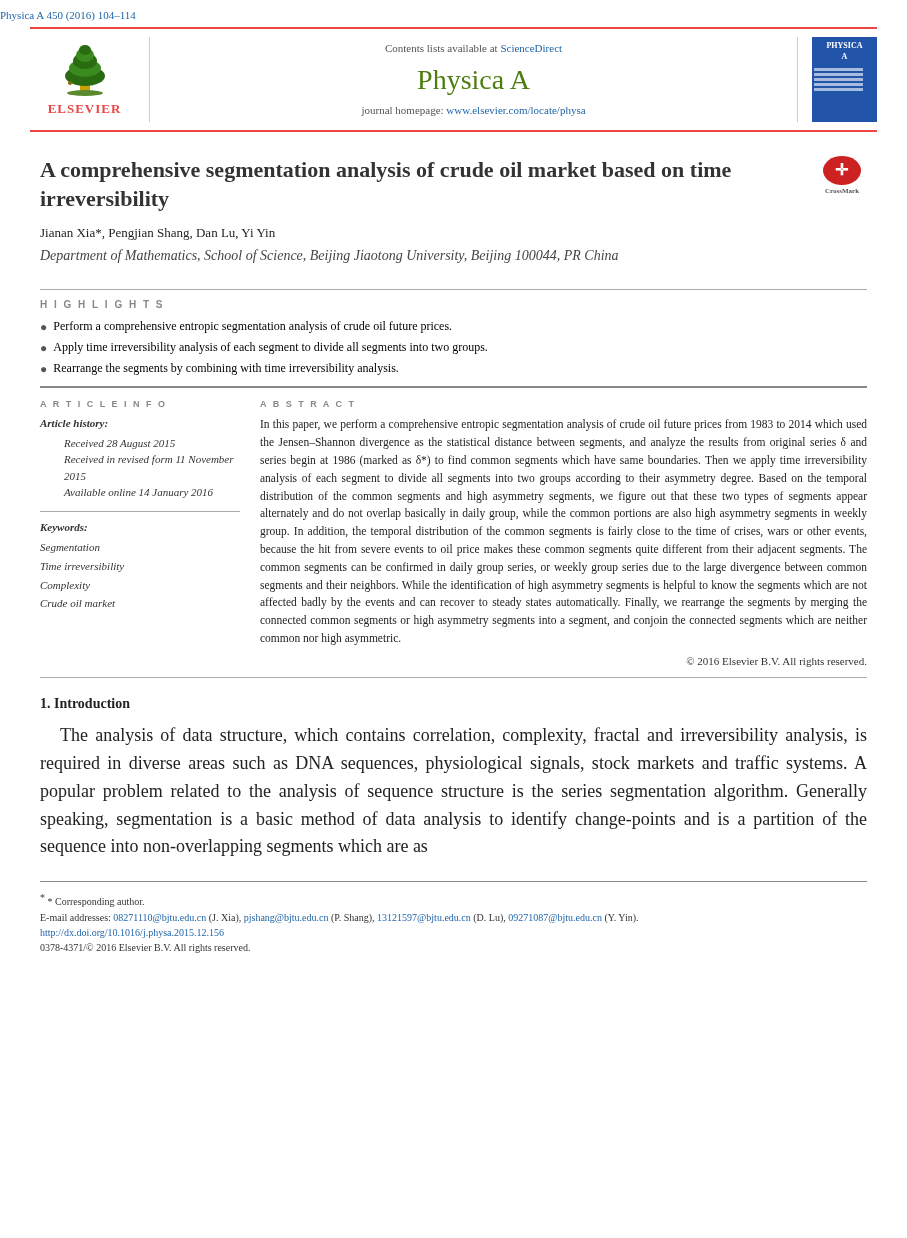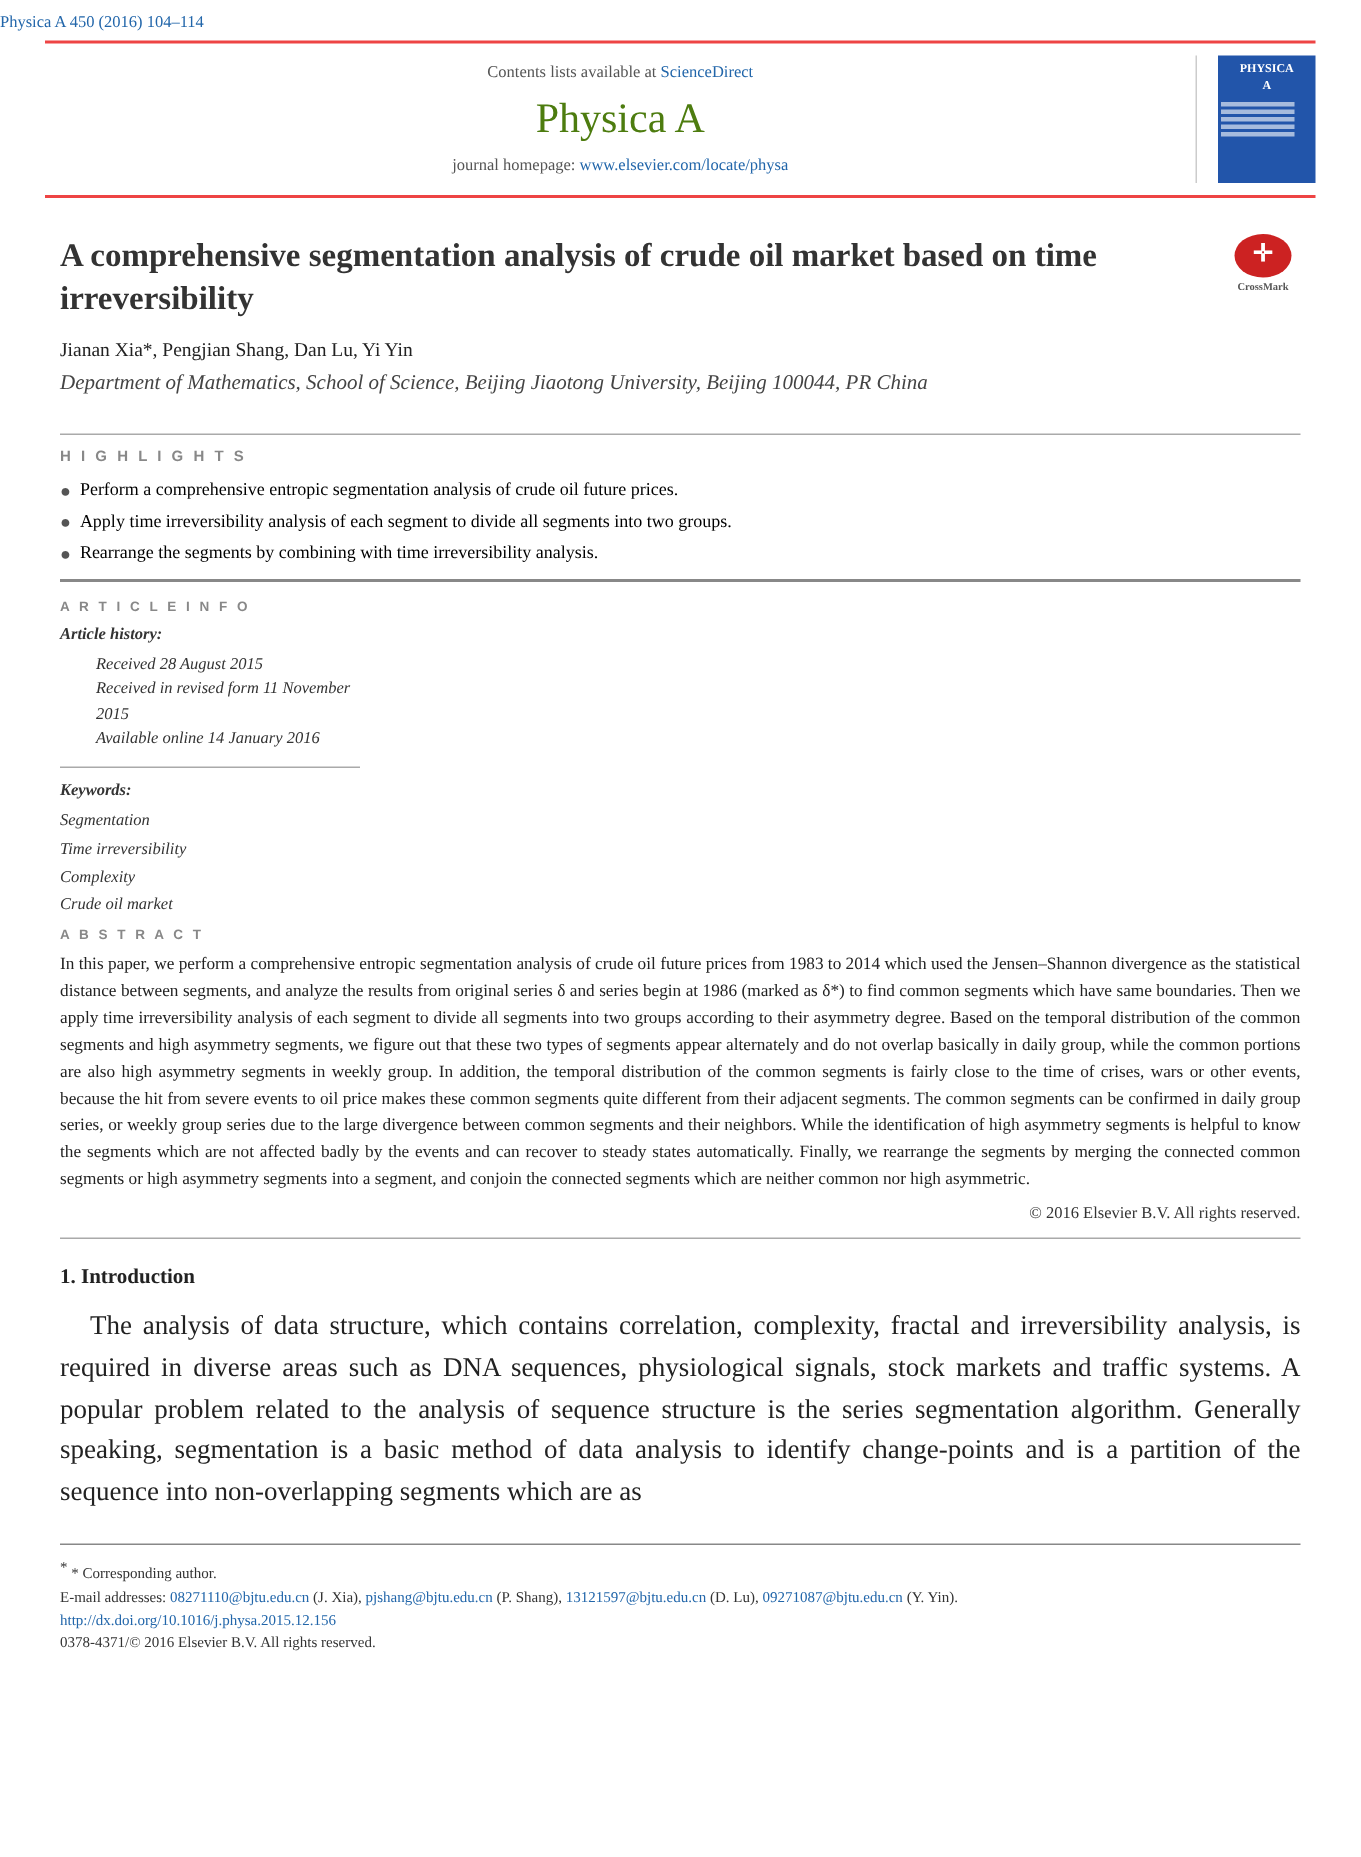--- a/index.html
+++ b/index.html
@@ -218,23 +218,22 @@
     .highlight-bullet {
       margin-right: 6px;
       color: #555;
       flex-shrink: 0;
       margin-top: 1px;
     }
 
     
     .two-col {
       display: flex;
-      gap: 4px;
+      gap: 20px;
       margin-top: 10px;
-      flex-direction: column;
     }
     .left-col {
       width: 200px;
       flex-shrink: 0;
     }
     .right-col {
       flex: 1;
     }
 
     .section-label {
@@ -339,20 +338,37 @@
 <body>
 
 <div class="page">
 
   <div class="journal-citation">
     <span>Physica A 450 (2016) 104–114</span>
   </div>
 
   <div class="journal-header">
 
+    <div class="elsevier-logo">
+      <svg class="tree-svg" viewBox="0 0 70 55">
+
+        <rect x="30" y="40" width="10" height="12" fill="#c8a000"></rect>
+
+        <ellipse cx="35" cy="52" rx="18" ry="3" fill="#5a8a30"></ellipse>
+
+        <ellipse cx="35" cy="35" rx="20" ry="10" fill="#2a6a10"></ellipse>
+        <ellipse cx="35" cy="27" rx="16" ry="9" fill="#3a8a20"></ellipse>
+        <ellipse cx="35" cy="20" rx="12" ry="8" fill="#2a6a10"></ellipse>
+        <ellipse cx="35" cy="14" rx="9" ry="7" fill="#3a8a20"></ellipse>
+        <ellipse cx="35" cy="9" rx="6" ry="5" fill="#2a6a10"></ellipse>
+
+        <circle cx="20" cy="42" r="2" fill="#8a6a00"></circle>
+      </svg>
+      <div class="elsevier-text">ELSEVIER</div>
+    </div>
 
     <div class="journal-center">
       <div class="sciencedirect-line">
         <span>Contents lists available at</span>
         <span class="sciencedirect-link">ScienceDirect</span>
       </div>
       <div class="journal-name-big">Physica A</div>
       <div class="homepage-line">
         <span>journal homepage:</span>
         <span class="homepage-link">www.elsevier.com/locate/physa</span>

